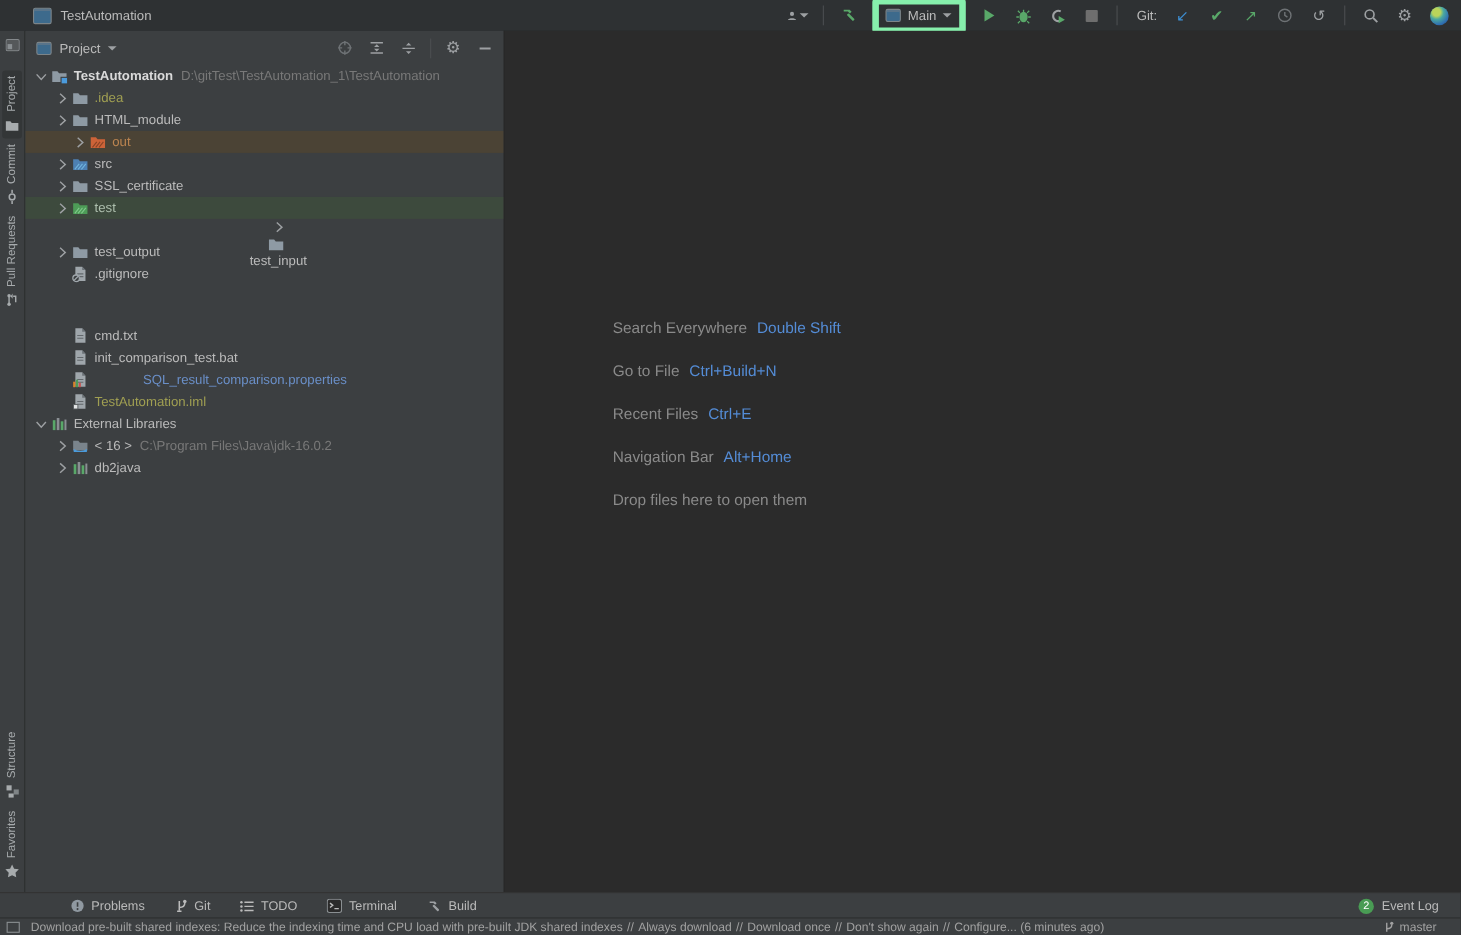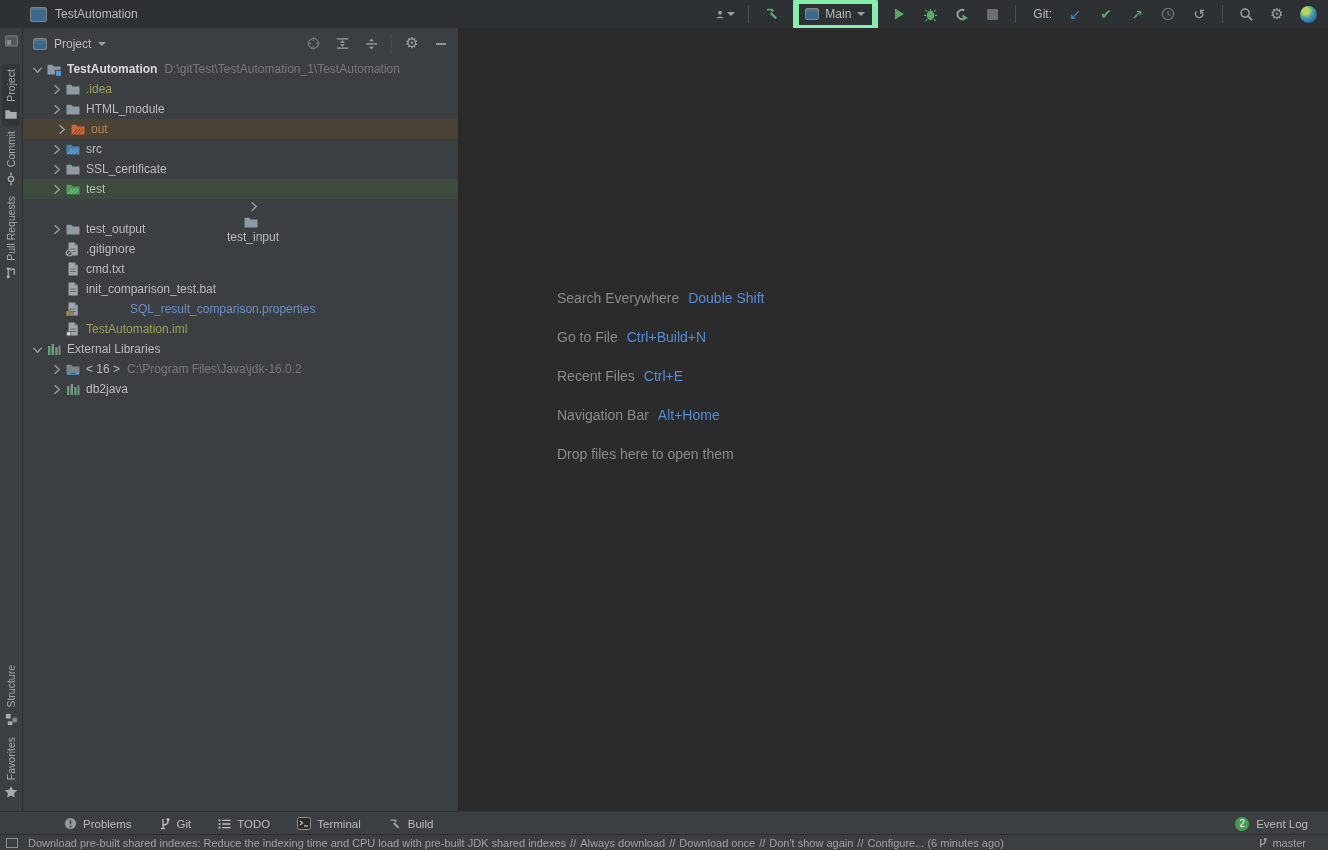--- a/index.html
+++ b/index.html
@@ -310,21 +310,21 @@
               <path d="M6 3.5l5 4.5-5 4.5" fill="none" stroke="#9da0a3" stroke-width="1.4"></path>
             </svg>
           </span>
           <span class="ticon">
             <svg width="16" height="16" viewBox="0 0 16 16">
               <path d="M1.5 13.5v-9.8h4.7l1.5 1.9h6.8v7.9z" fill="#8E9AA4"></path>
             </svg>
           </span>
           <span class="lbl">HTML_module</span>
         </div>
-        <div class="row bg-out" style="padding-left: 30px;">
+        <div class="row bg-out" style="padding-left: 41px;">
           <span class="chev">
             <svg width="15" height="15" viewBox="0 0 16 16">
               <path d="M6 3.5l5 4.5-5 4.5" fill="none" stroke="#9da0a3" stroke-width="1.4"></path>
             </svg>
           </span>
           <span class="ticon">
             <svg width="16" height="16" viewBox="0 0 16 16">
               <path d="M1.5 13.5v-9.8h4.7l1.5 1.9h6.8v7.9z" fill="#CD6338"></path>
               <path d="M3 13l4-5M6 13l4-5M9 13l4-5" stroke="#8a4426" stroke-width="1"></path>
             </svg>
@@ -403,21 +403,21 @@
             <svg width="16" height="16" viewBox="0 0 16 16">
               <path d="M3.5 1.5h6.2l3 3v10H3.5z" fill="#9FA6AB"></path>
               <path d="M9.7 1.5v3h3z" fill="#6b7176"></path>
               <path d="M5.2 8h5.6M5.2 10.5h5.6" stroke="#63686c" stroke-width="1"></path>
               <circle cx="4.2" cy="12" r="3" fill="#3c3f41" stroke="#9FA6AB" stroke-width="1.2"></circle>
               <path d="M2.1 14.1l4.2-4.2" stroke="#9FA6AB" stroke-width="1.2"></path>
             </svg>
           </span>
           <span class="lbl">.gitignore</span>
         </div>
-        <div class="row" style="padding-left: 42px;">
+        <div class="row" style="padding-left: 42px; margin-top: 36px;">
           <span class="ticon">
             <svg width="16" height="16" viewBox="0 0 16 16">
               <path d="M3.5 1.5h6.2l3 3v10H3.5z" fill="#9FA6AB"></path>
               <path d="M9.7 1.5v3h3z" fill="#6b7176"></path>
               <path d="M5.2 8h5.6M5.2 10.5h5.6" stroke="#63686c" stroke-width="1"></path>
             </svg>
           </span>
           <span class="lbl">cmd.txt</span>
         </div>
         <div class="row" style="padding-left: 42px;">

